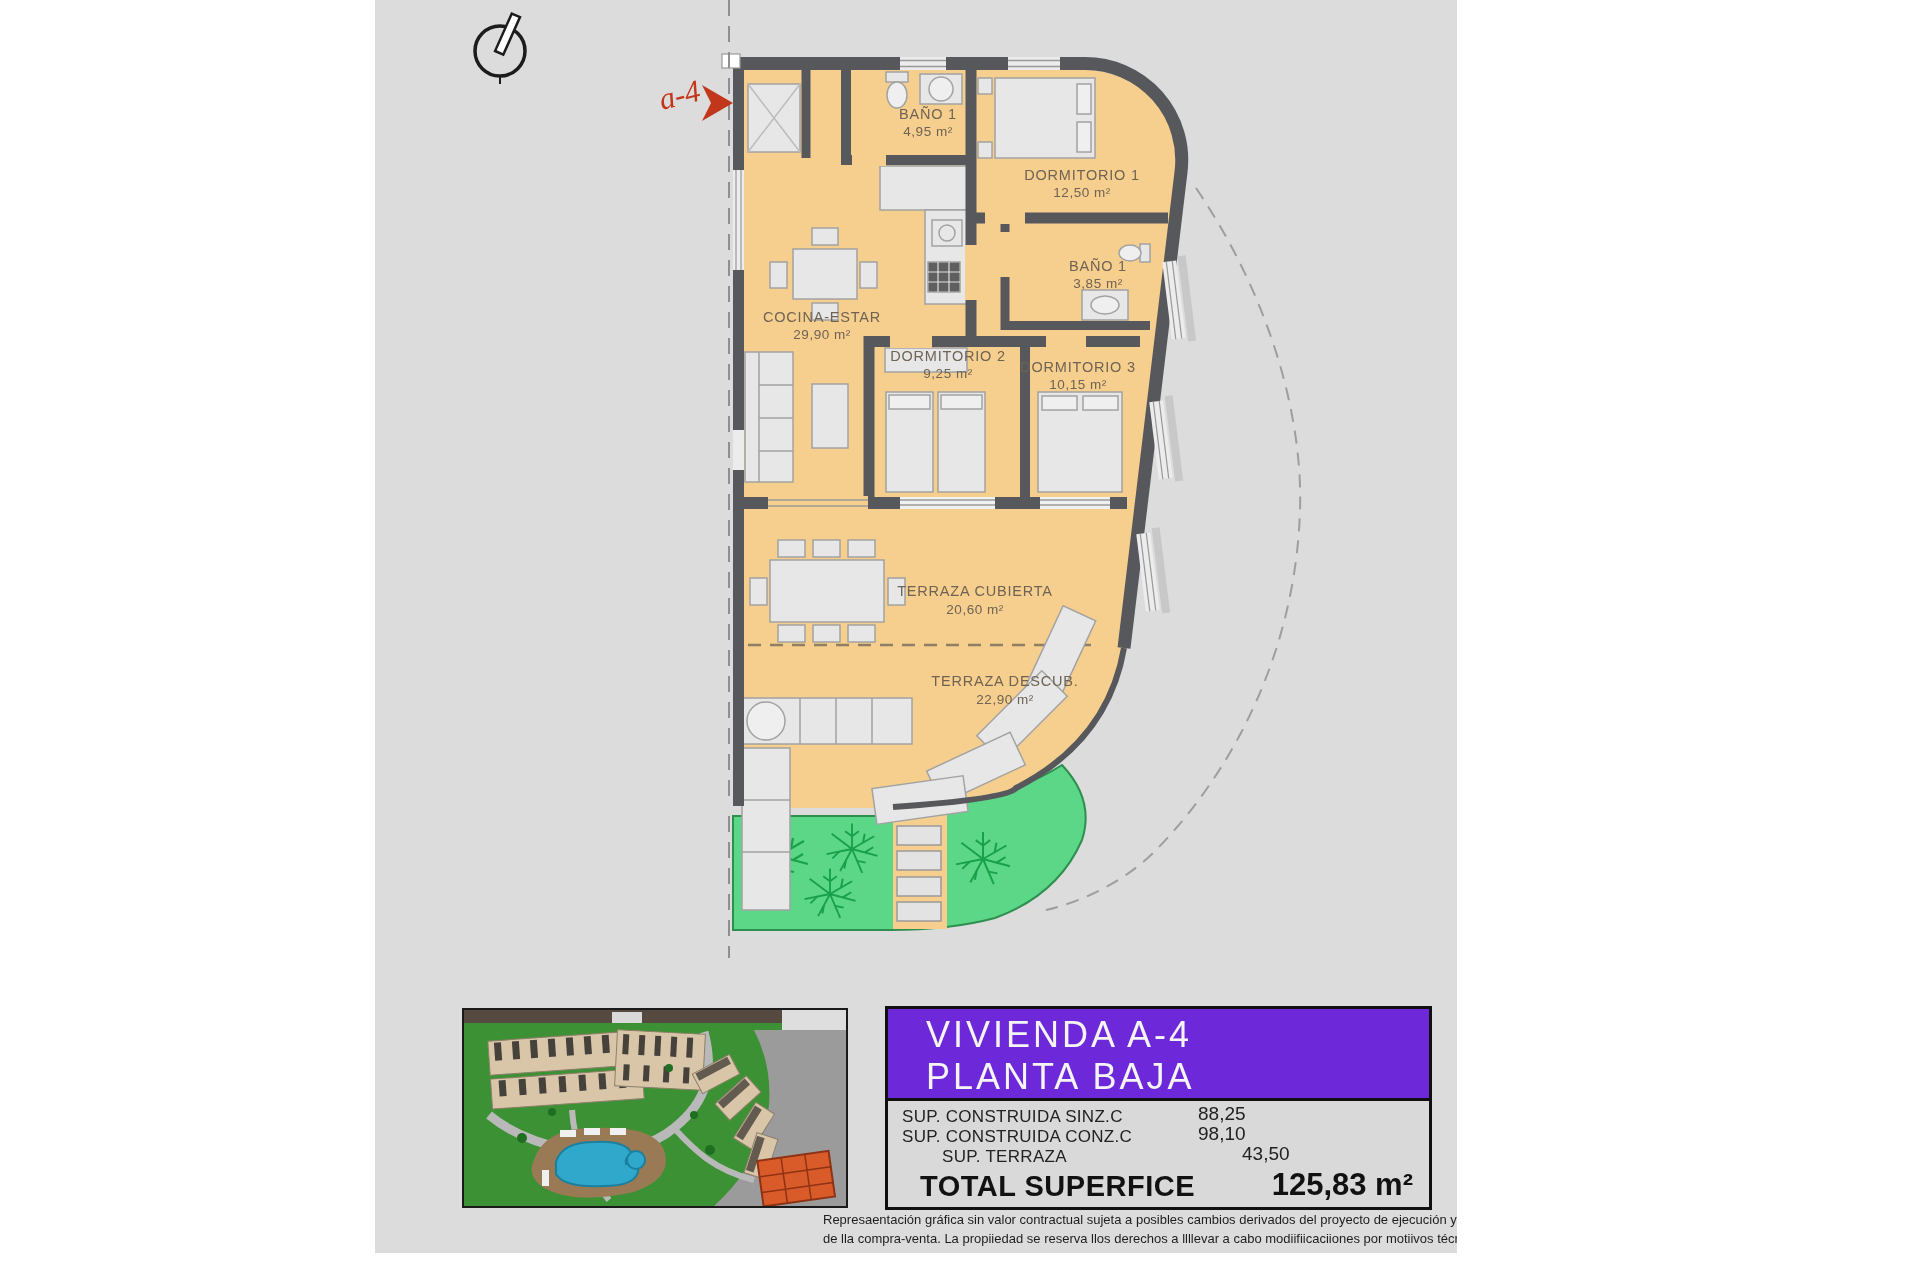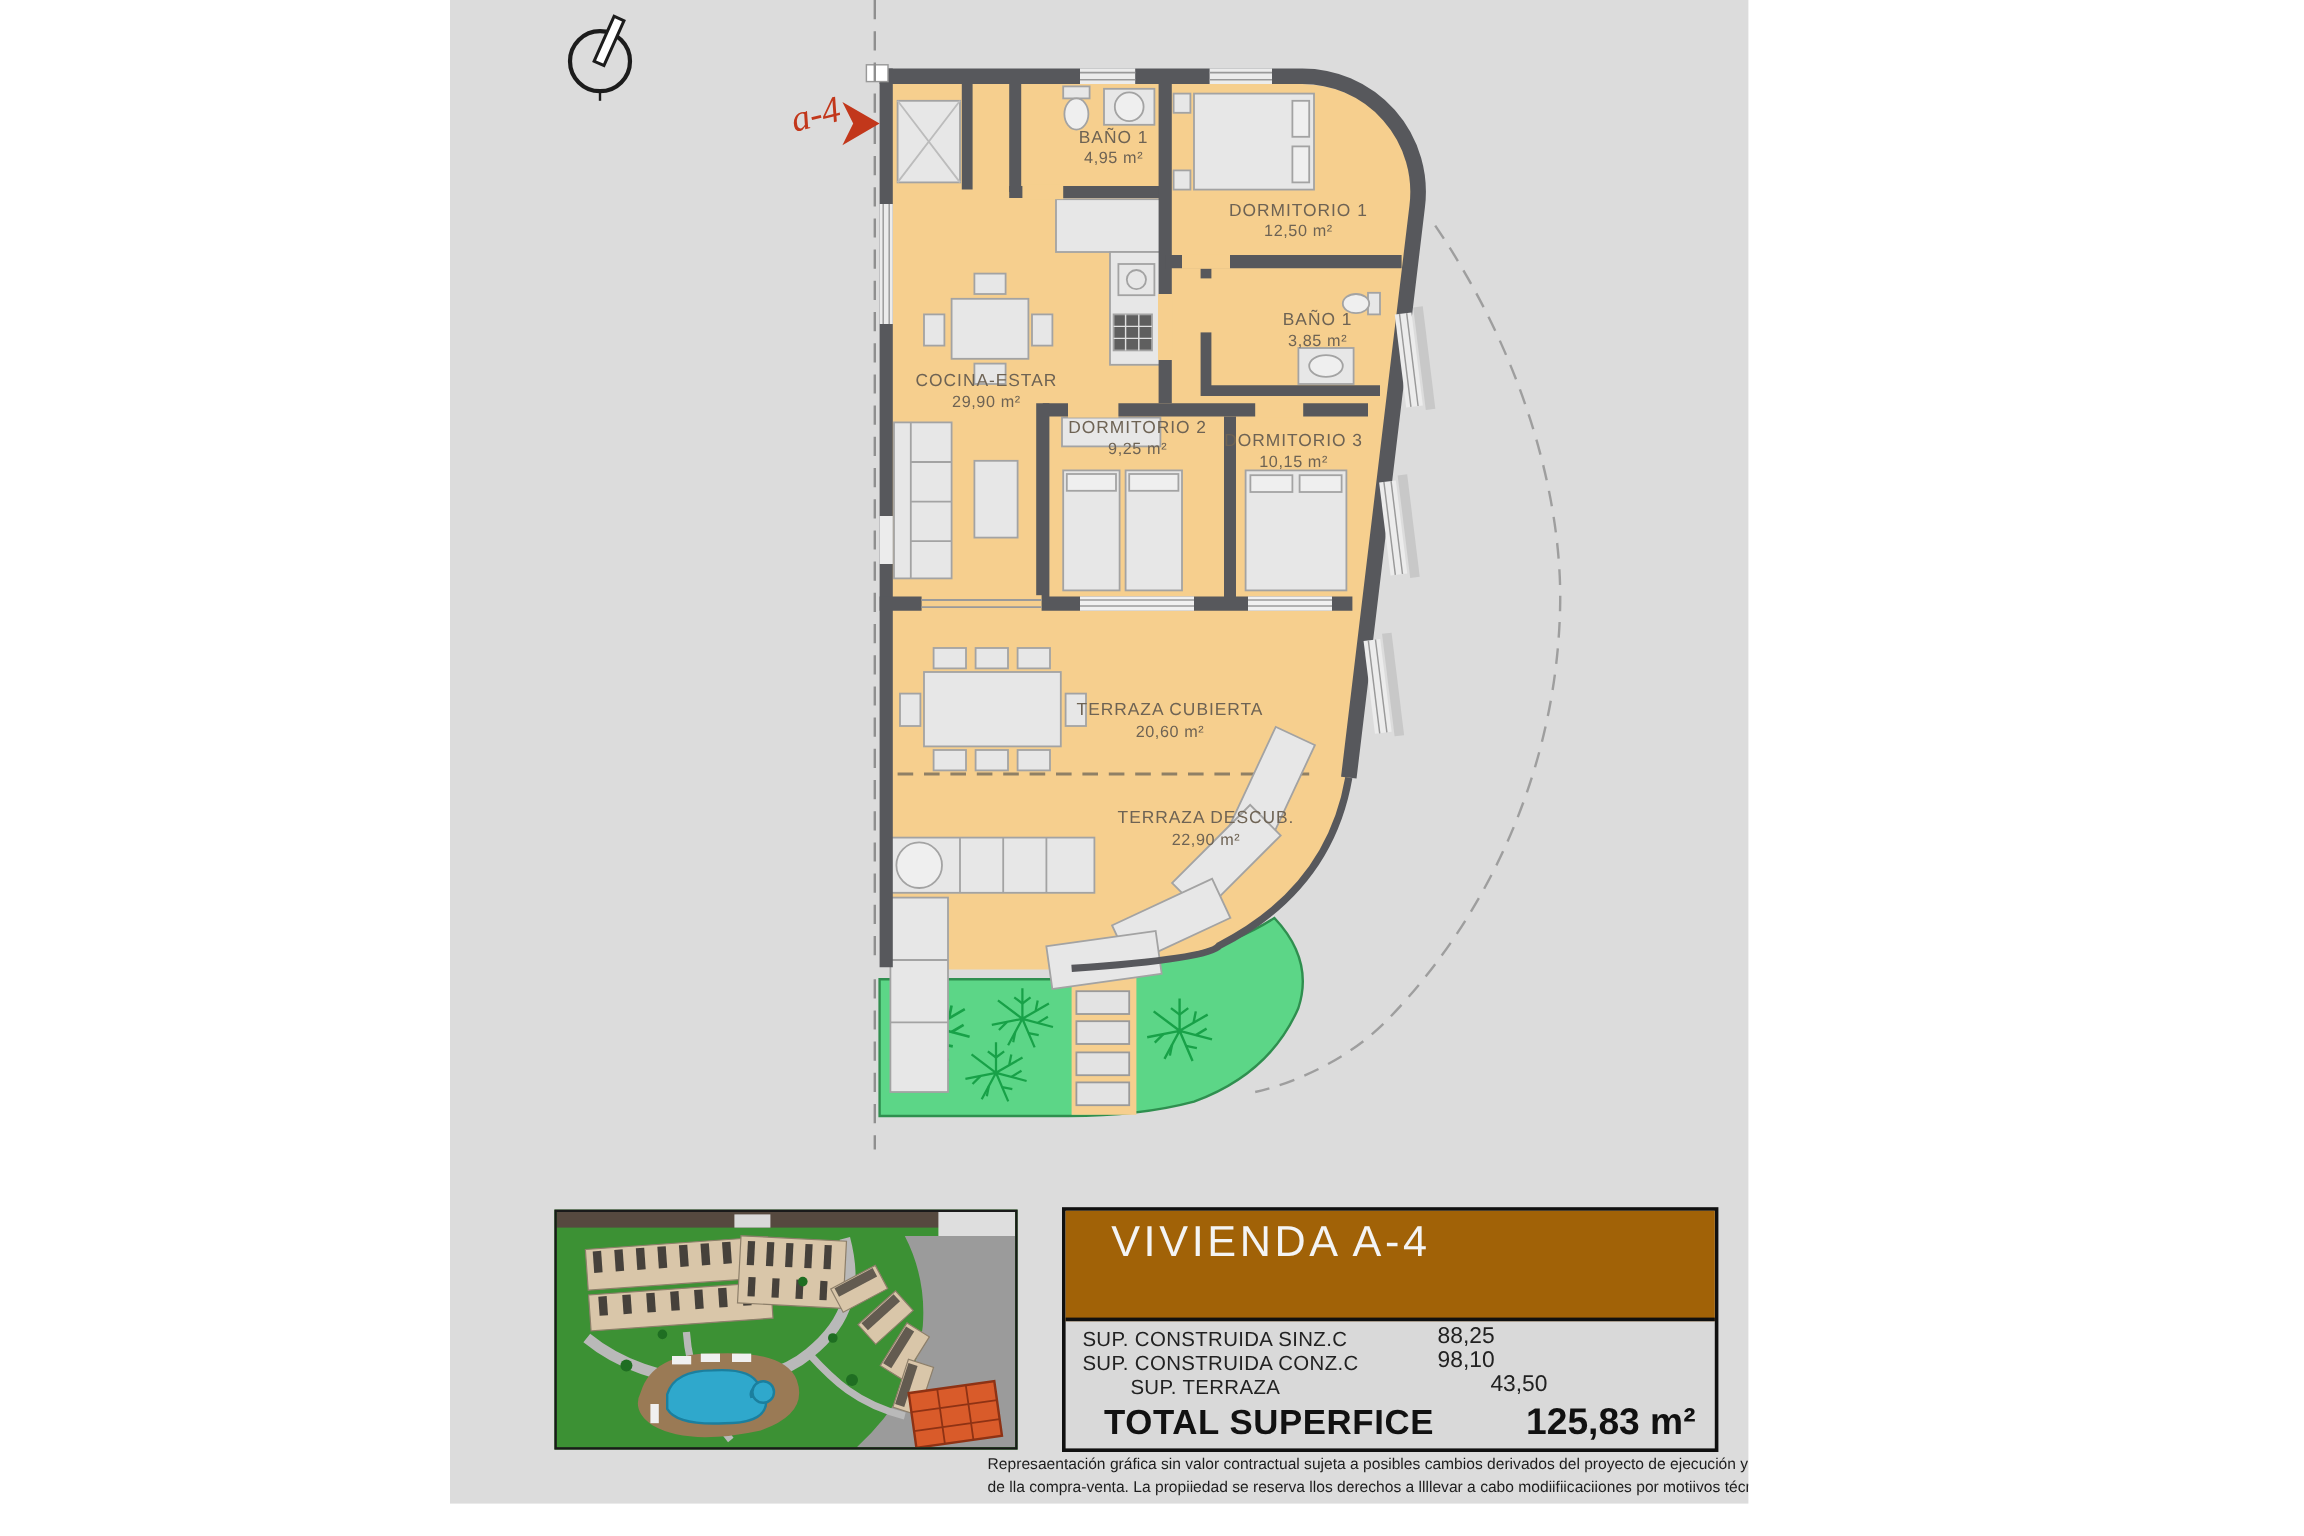--- a/index.html
+++ b/index.html
@@ -18,21 +18,21 @@
   .unit-marker-text{font-family:"Liberation Serif",serif;font-style:italic;font-size:31px;fill:#c2371b;}
   .photo{
     position:absolute;left:462px;top:1008px;width:386px;height:200px;
     border:2px solid #1a1a1a;box-sizing:border-box;background:#3c9134;overflow:hidden;
   }
   .tblock{
     position:absolute;left:885px;top:1006px;width:547px;height:204px;
     border:3px solid #101010;box-sizing:border-box;background:#d9d9d9;
   }
   .tb-head{
-    height:92px;background:#a16207;border-bottom:3px solid #101010;
+    height:92px;background:#6d28d9;border-bottom:3px solid #101010;
     color:#f4f4f4;padding-left:38px;padding-top:5px;box-sizing:border-box;
   }
   .tb-head div{font-size:36px;letter-spacing:3px;line-height:42px;font-weight:400;}
   .tb-body{position:relative;height:106px;padding-left:12px;}
   .tb-row-label{position:absolute;left:14px;font-size:17px;color:#222;letter-spacing:0.3px;}
   .tb-row-value{position:absolute;left:310px;font-size:19px;color:#222;}
   .tb-total-label{position:absolute;left:12px;bottom:4px;font-size:29px;font-weight:bold;color:#111;letter-spacing:0.5px;margin-left:20px;}
   .tb-total-value{position:absolute;right:16px;bottom:4px;font-size:31px;font-weight:bold;color:#111;}
   .disclaimer{
     position:absolute;left:448px;color:#1d1d1d;font-size:13px;white-space:nowrap;
@@ -350,20 +350,21 @@
         <circle cx="246" cy="140" r="5"></circle>
       <circle cx="88" cy="102" r="4"></circle>
         <circle cx="230" cy="105" r="4"></circle>
     </g>
   </svg>
 </div>
 
 <div class="tblock">
   <div class="tb-head">
     <div>VIVIENDA A-4</div>
+    <div>PLANTA BAJA</div>
   </div>
   <div class="tb-body">
     <span class="tb-row-label" style="top:6px;">SUP. CONSTRUIDA SINZ.C</span>
     <span class="tb-row-value" style="top:2px;">88,25</span>
     <span class="tb-row-label" style="top:26px;">SUP. CONSTRUIDA CONZ.C</span>
     <span class="tb-row-value" style="top:22px;text-align:right;">98,10</span>
     <span class="tb-row-label" style="top:46px;margin-left:40px;">SUP. TERRAZA</span>
     <span class="tb-row-value" style="top:42px;margin-left:44px;">43,50</span>
     <span class="tb-total-label">TOTAL SUPERFICE</span>
     <span class="tb-total-value">125,83 m²</span>

